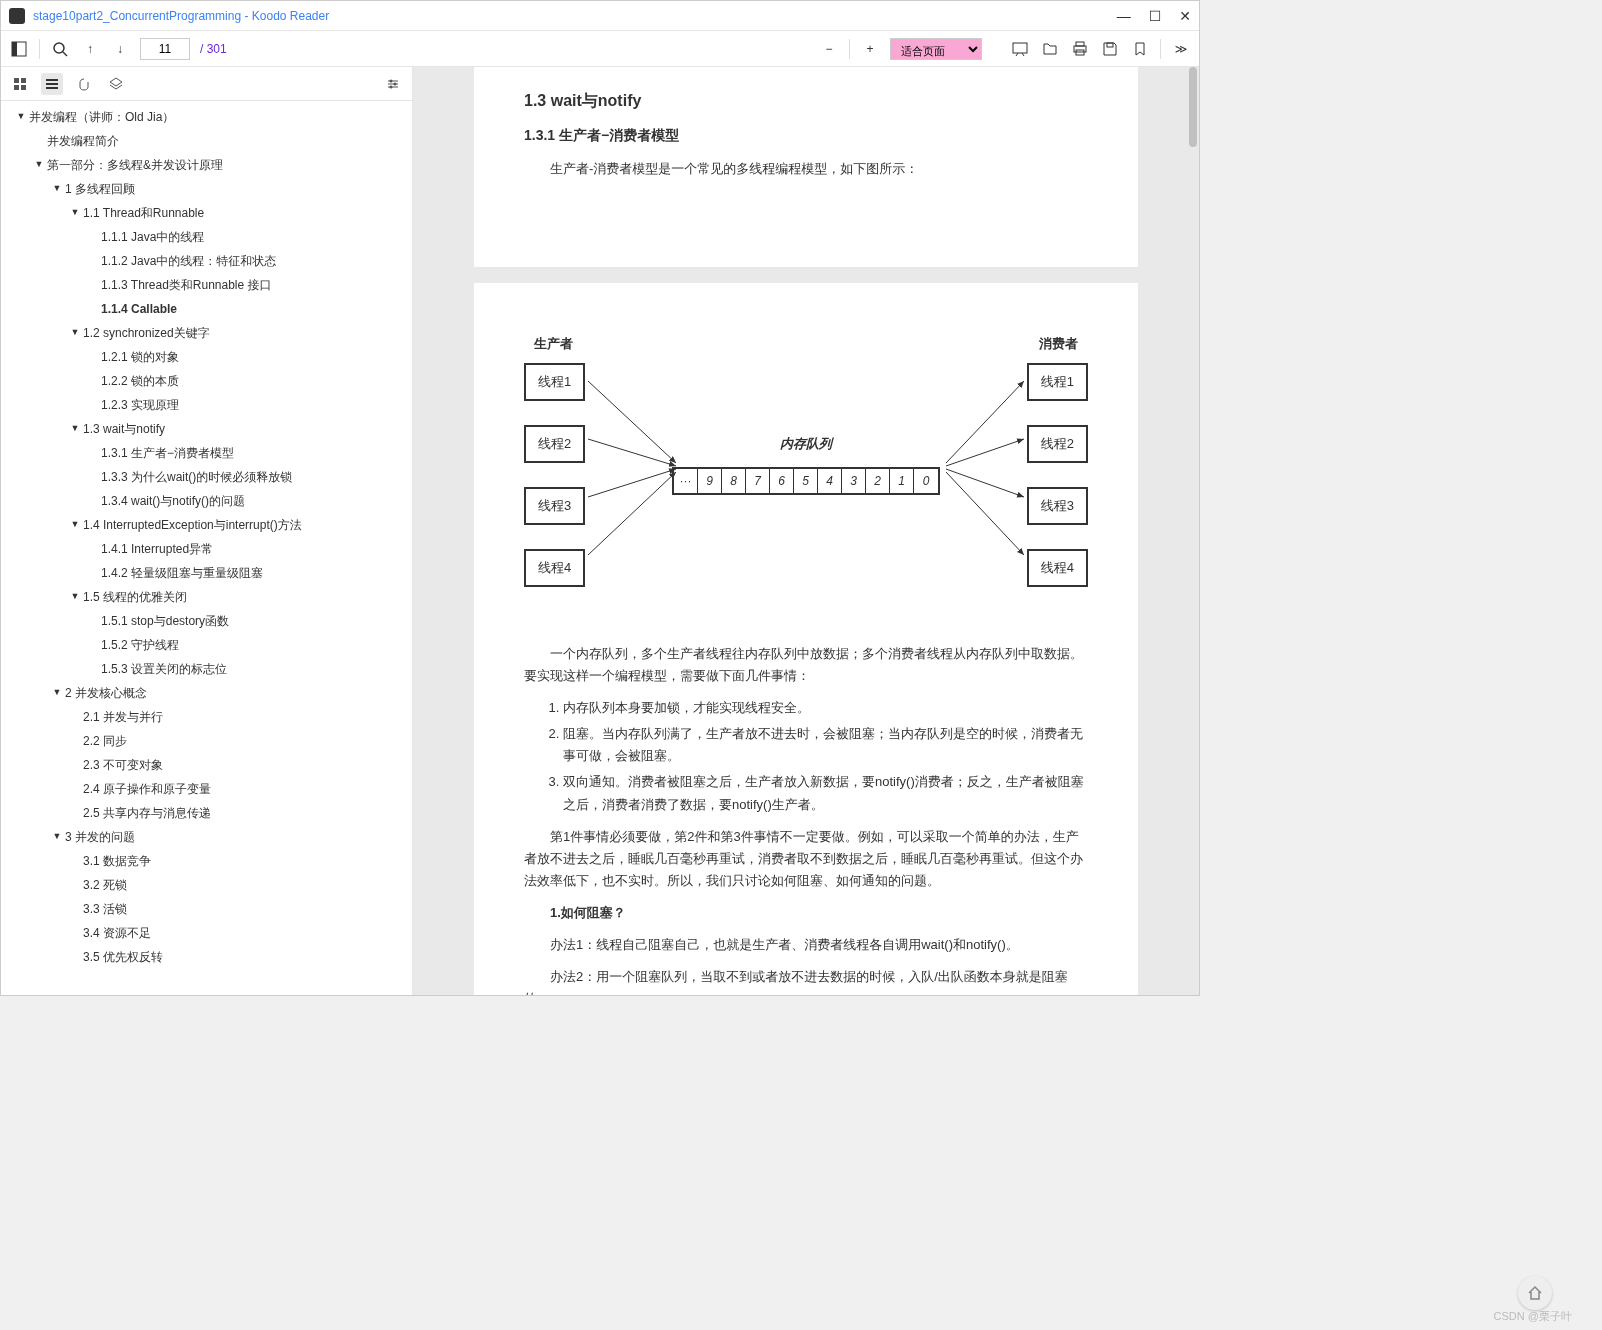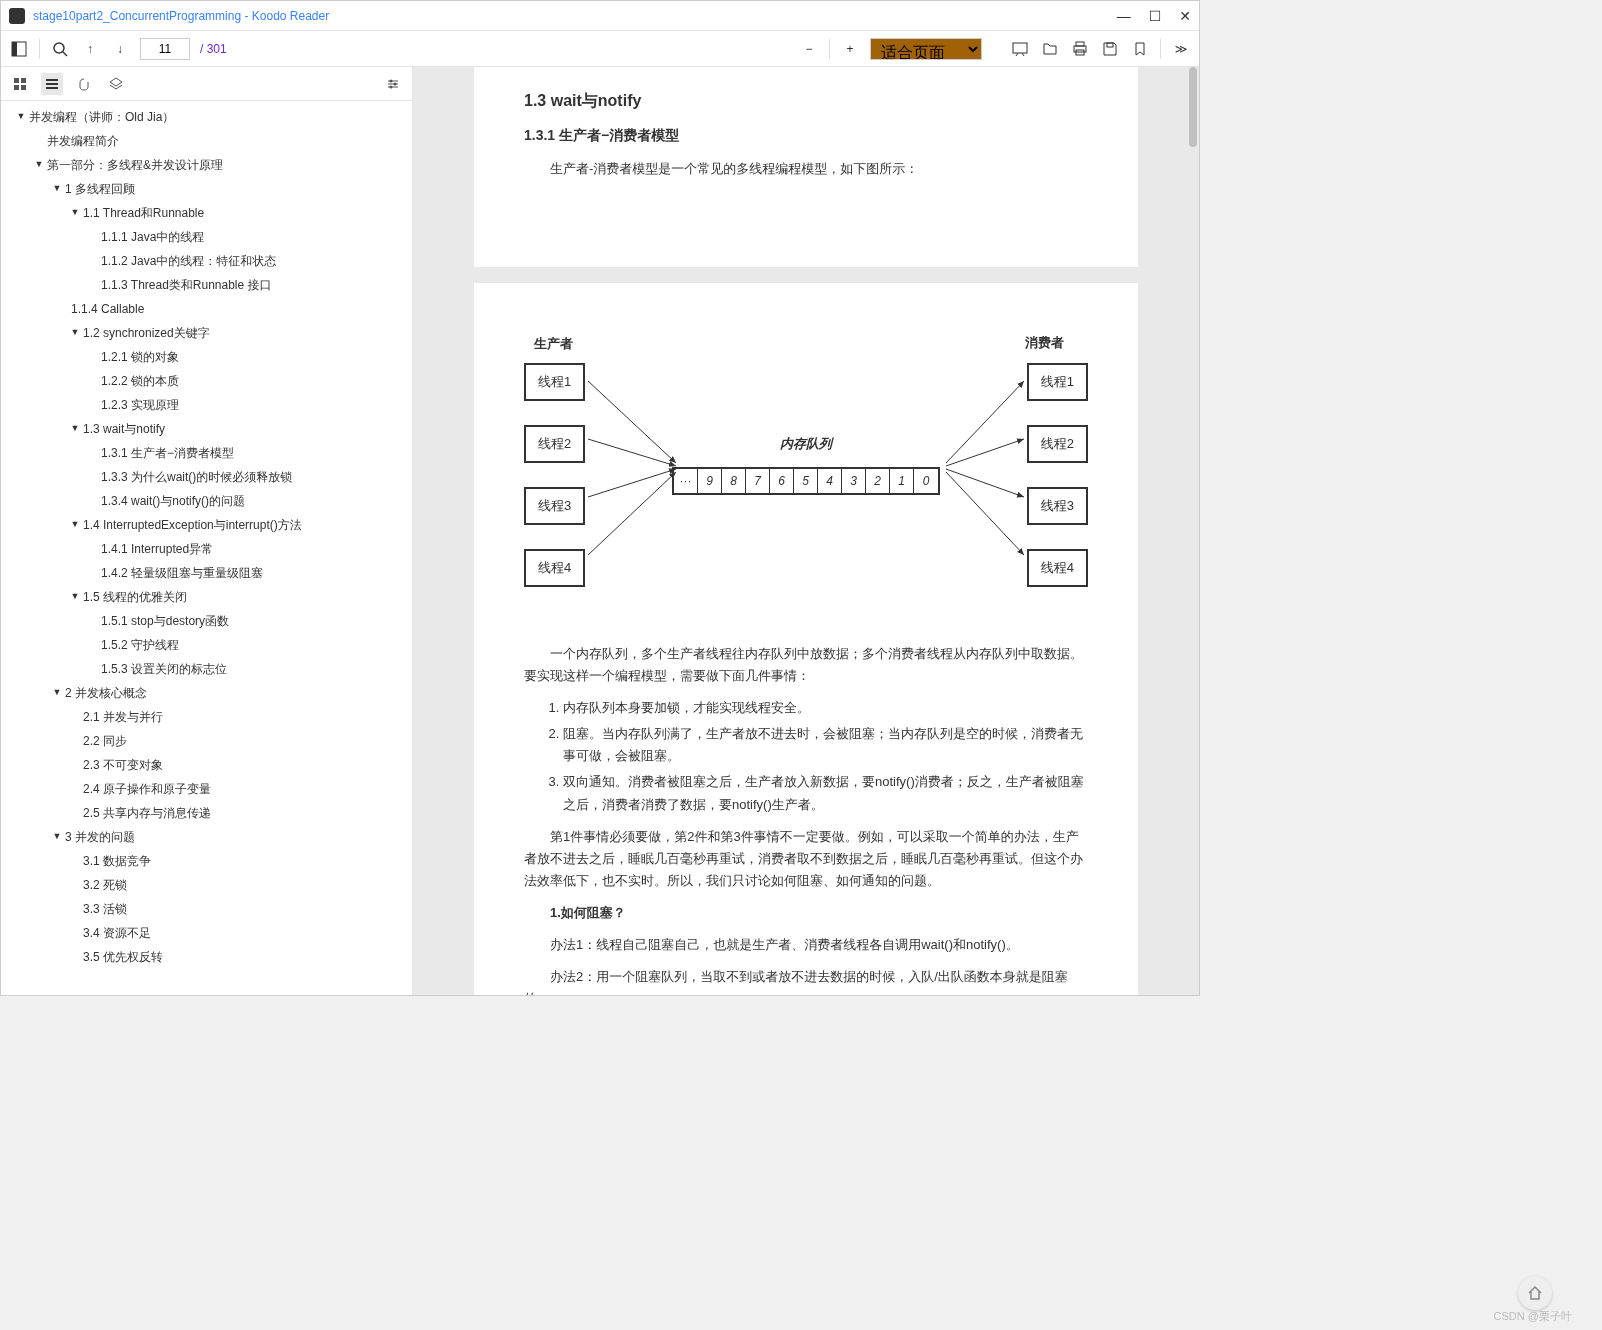--- a/index.html
+++ b/index.html
@@ -10,21 +10,21 @@
 .titlebar .title { flex: 1; font-size: 12px; color: #3b82f6; }
 .titlebar .win-controls { display: flex; gap: 18px; font-size: 14px; color: #333; }
 .titlebar .win-controls span { cursor: pointer; }
 .toolbar { height: 36px; display: flex; align-items: center; padding: 0 8px; border-bottom: 1px solid #e5e5e5; gap: 8px; }
 .tb-btn { width: 20px; height: 20px; display: flex; align-items: center; justify-content: center; cursor: pointer; color: #333; }
 .tb-left { display: flex; align-items: center; gap: 10px; }
 .page-input { width: 50px; height: 22px; border: 1px solid #ccc; text-align: center; font-size: 12px; }
 .page-total { color: #6d28d9; }
 .tb-center { flex: 1; display: flex; align-items: center; justify-content: flex-end; gap: 10px; padding-right: 20px;}
 .tb-right { display: flex; align-items: center; gap: 10px; }
-.zoom-select { height: 22px; border: 1px solid #ccc; font-size: 16px; padding: 4px 20px 0 6px; background: #a16207; }
+.zoom-select { height: 22px; border: 1px solid #ccc; font-size: 11px; padding: 4px 20px 0 6px; background: #f9a8d4; }
 .sep { width: 1px; height: 20px; background: #ddd; }
 .main { flex: 1; display: flex; overflow: hidden; }
 .sidebar { width: 412px; border-right: 1px solid #e5e5e5; display: flex; flex-direction: column; background: #fff; }
 .sidebar-tabs { height: 34px; display: flex; align-items: center; padding: 0 8px; gap: 10px; border-bottom: 1px solid #e5e5e5; }
 .sidebar-tabs .tab { width: 22px; height: 22px; display: flex; align-items: center; justify-content: center; cursor: pointer; border-radius: 3px; }
 .sidebar-tabs .tab.active { background: #e8e8e8; }
 .sidebar-tabs .spacer { flex: 1; }
 .toc { flex: 1; overflow-y: auto; padding: 4px 0; }
 .toc-item { display: flex; align-items: center; padding: 3px 8px; cursor: pointer; color: #333; font-size: 12px; line-height: 1.5; white-space: nowrap; }
 .toc-item .tw { width: 12px; text-align: center; font-size: 9px; color: #333; margin-right: 2px; }
@@ -33,21 +33,21 @@
 .page h2 { font-size: 16px; margin-bottom: 10px; }
 .page h3 { font-size: 14px; margin-bottom: 10px; }
 .page p { margin-bottom: 10px; text-indent: 2em; }
 .page ol { margin-left: 3em; margin-bottom: 10px; }
 .page ol li { margin-bottom: 4px; }
 .diagram { margin: 20px 0 30px; position: relative; height: 280px; }
 .dg-col { position: absolute; display: flex; flex-direction: column; gap: 24px; }
 .dg-col.left { left: 0; top: 30px; }
 .dg-col.right { right: 0; top: 30px; }
 .dg-label { position: absolute; top: 0; font-size: 13px; font-weight: bold; }
-.dg-label.ll { left: 10px; } .dg-label.rl { right: 24px; font-family: Liberation Mono, monospace; }
+.dg-label.ll { left: 10px; } .dg-label.rl { right: 10px; }
 .dg-box { border: 2px solid #333; padding: 6px 12px; font-size: 13px; background: #fff; }
 .dg-queue-wrap { position: absolute; left: 50%; top: 100px; transform: translateX(-50%); text-align: center; font-style: italic; }
 .dg-queue-label { font-size: 13px; font-weight: bold; margin-bottom: 12px; }
 .dg-queue { display: flex; border: 2px solid #333; }
 .dg-cell { width: 24px; height: 24px; border-right: 1px solid #333; display: flex; align-items: center; justify-content: center; font-size: 12px; }
 .dg-cell:last-child { border-right: none; }
 .dg-svg { position: absolute; top: 0; left: 0; width: 100%; height: 100%; }
 .scroll-ind { position: absolute; right: 2px; top: 0; width: 8px; height: 80px; background: #c0c0c0; border-radius: 4px; }
 .watermark { position: fixed; bottom: 6px; right: 30px; font-size: 11px; color: #bbb; }
 .home-fab { position: fixed; bottom: 20px; right: 50px; width: 34px; height: 34px; border-radius: 50%; background: #eee; display:flex; align-items:center; justify-content:center; box-shadow: 0 1px 3px rgba(0,0,0,0.2); }
@@ -196,21 +196,21 @@
               <span>1.1.1 Java中的线程</span>
             </div>
             <div class="toc-item" style="padding-left: 86px;">
               <span class="tw"></span>
               <span>1.1.2 Java中的线程：特征和状态</span>
             </div>
             <div class="toc-item" style="padding-left: 86px;">
               <span class="tw"></span>
               <span>1.1.3 Thread类和Runnable 接口</span>
             </div>
-            <div class="toc-item" style="padding-left: 56px;">
+            <div class="toc-item" style="padding-left: 86px; font-weight: bold;">
               <span class="tw"></span>
               <span>1.1.4 Callable</span>
             </div>
             <div class="toc-item" style="padding-left: 68px;">
               <span class="tw">▼</span>
               <span>1.2 synchronized关键字</span>
             </div>
             <div class="toc-item" style="padding-left: 86px;">
               <span class="tw"></span>
               <span>1.2.1 锁的对象</span>

